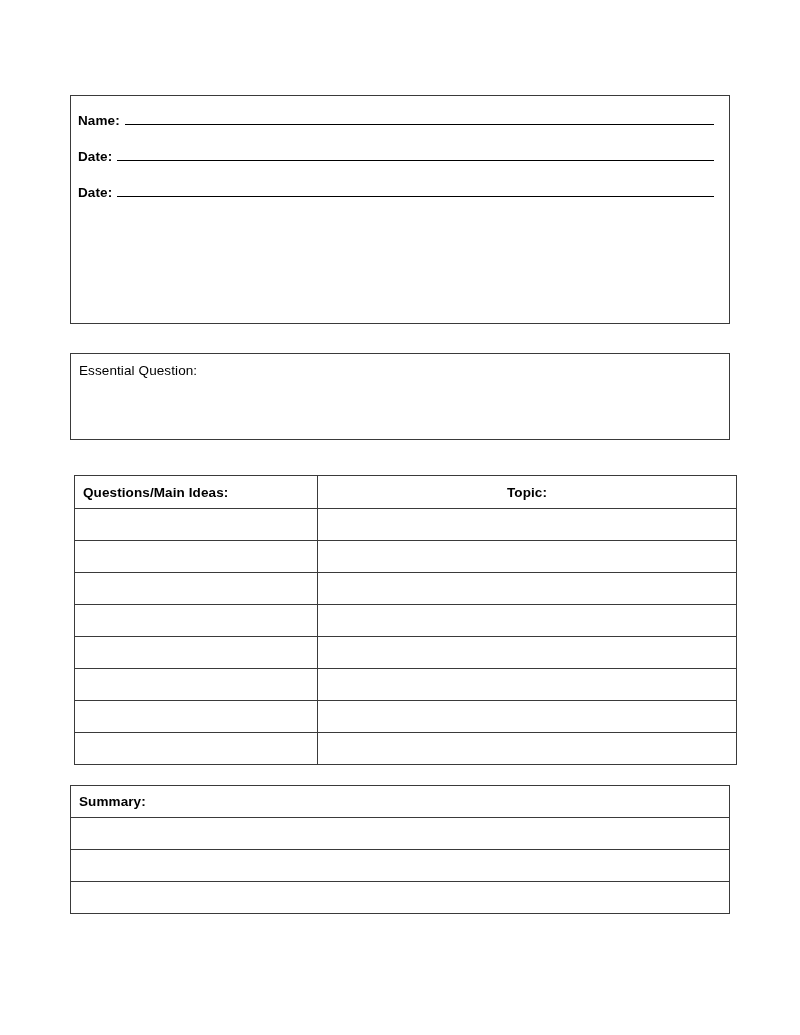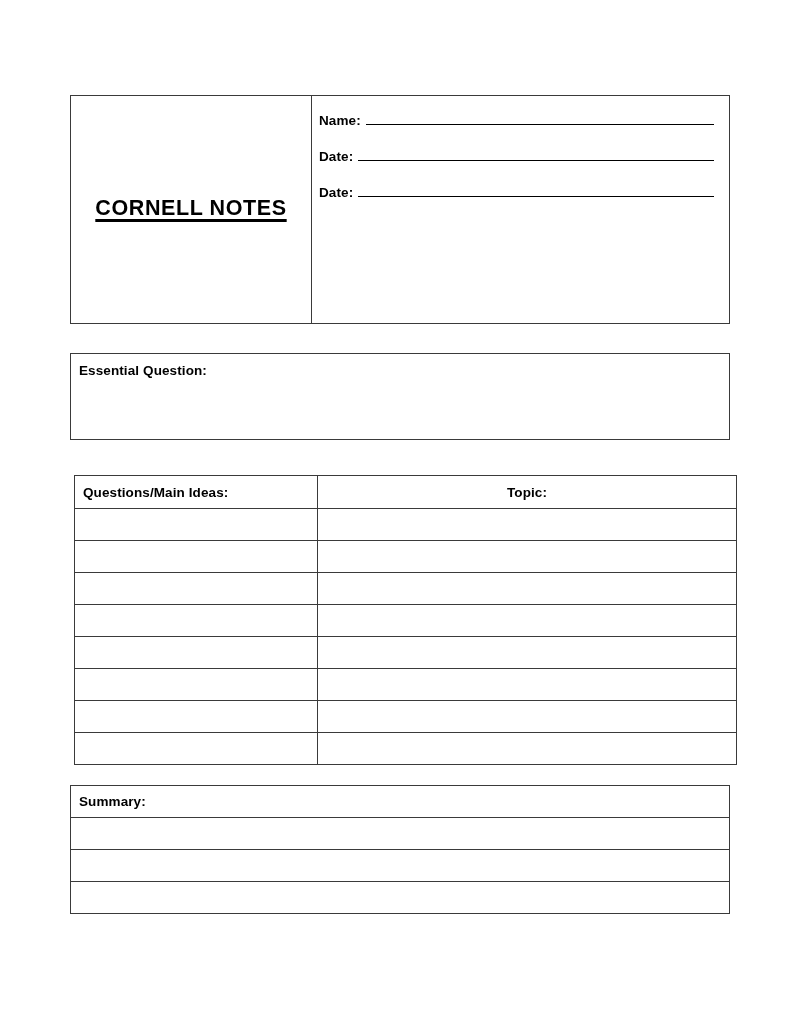--- a/index.html
+++ b/index.html
@@ -91,21 +91,21 @@
   #essential-block {
     left: 70px;
     top: 353px;
     width: 660px;
     height: 87px;
     padding: 7px 0 0 8px;
     box-sizing: border-box;
   }
   .section-label {
     font-size: 13.5px;
-    font-weight: 700;
+    font-weight: 400;
     letter-spacing: 0.1px;
   }
 
   
   #notes-table {
     left: 70px;
     top: 471px;
     width: 660px;
     height: 280px;
     border: none;
@@ -166,23 +166,20 @@
   }
   table.summary-grid tr.head-row td { height: 31px; }
 </style>
 </head>
 <body>
 
 <div class="page">
 
   <div class="frame" id="header-block">
 
-    <div class="header-left">
-      <div class="doc-title">CORNELL NOTES</div>
-    </div>
 
     <div class="header-right">
 
       <div class="field-row">
         <span class="field-label">Name:</span>
         <span class="field-line"></span>
       </div>
 
       <div class="field-row">
         <span class="field-label">Date:</span>

